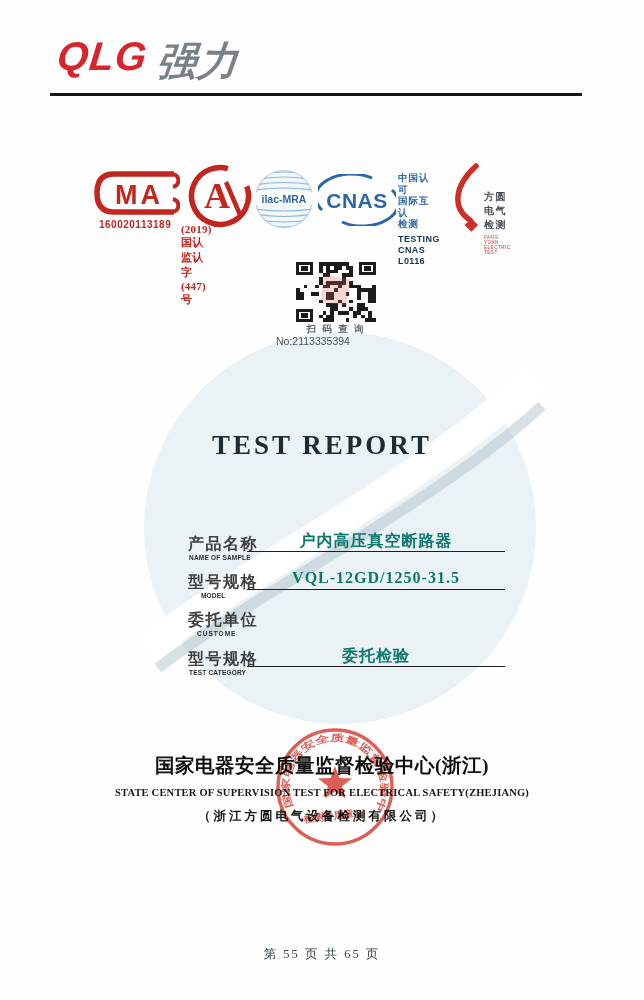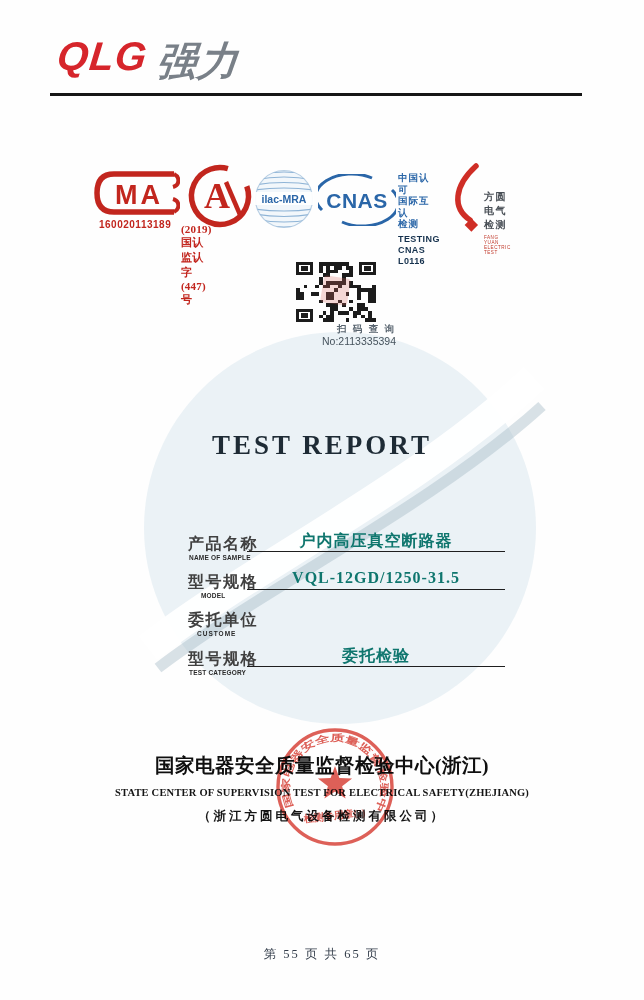--- a/index.html
+++ b/index.html
@@ -38,23 +38,23 @@
   
   .qr { position:absolute; left:296px; top:262px; width:80px; height:60px; }
   #qr-cells { position:absolute; inset:0; display:grid;
               grid-template-columns:repeat(21,1fr); grid-template-rows:repeat(16,1fr); }
   #qr-cells div.on { background:#1c1c1c; }
   .qf { position:absolute; width:17px; height:13px; border:3px solid #1c1c1c; background:#fff; }
   .qf::after { content:""; position:absolute; left:2px; top:1px; right:2px; bottom:1px; background:#1c1c1c; }
   .qf.tl { left:0; top:0; } .qf.tr { right:0; top:0; } .qf.bl { left:0; bottom:0; }
   .qr-seal { position:absolute; left:26px; top:15px; width:27px; height:27px;
              background:rgba(217,106,95,.26); transform:rotate(9deg); border-radius:3px; }
-  .qr-caption { position:absolute; left:276px; top:323px; width:120px; text-align:right;
+  .qr-caption { position:absolute; left:276px; top:323px; width:120px; text-align:center;
              color:#57636e; font-weight:bold; font-size:9.5px; letter-spacing:2px; }
-  .qr-number  { position:absolute; left:276px; top:335px; width:120px; text-align:right;
+  .qr-number  { position:absolute; left:276px; top:335px; width:120px; text-align:left;
              color:#46535d; font-size:10.5px; font-family:"Liberation Sans", sans-serif; }
 
   
   .title-cn { position:absolute; left:0; top:370px; width:100%; text-align:center;
               font-size:47px; font-weight:700; color:#1e2b35; letter-spacing:10px; }
   .title-en { position:absolute; left:0; top:430px; width:100%; text-align:center;
               font-size:27px; font-weight:700; color:#1e2b35; letter-spacing:3px; }
 
   
   .fields { position:absolute; left:188px; top:0; }

